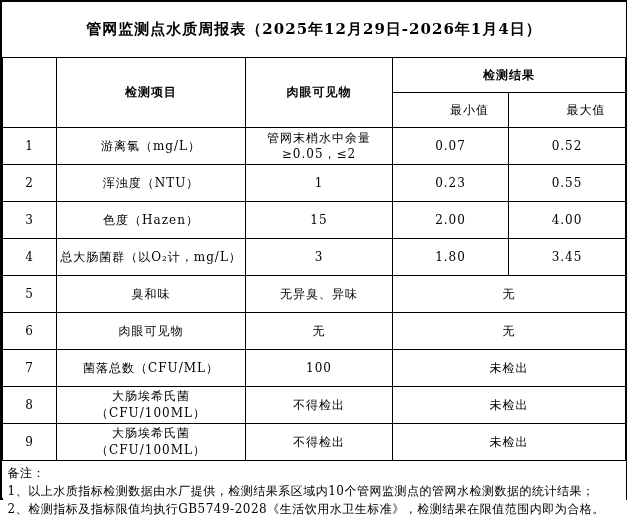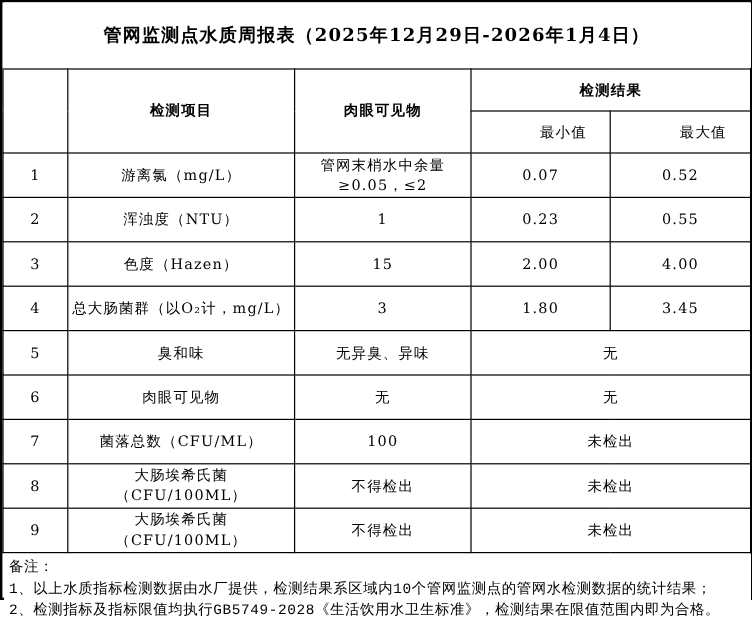--- a/index.html
+++ b/index.html
@@ -53,21 +53,20 @@
     text-align: left;
     vertical-align: top;
     border: none;
     border-top: 1px solid #000000;
     padding: 3px 5px;
     letter-spacing: 0.5px;
   }
   .notes-line {
     font-size: 12px;
     line-height: 18px;
-    font-family: Liberation Mono, monospace;
   }
 </style>
 </head>
 <body>
 
 <div class="sheet">
   <table class="report">
     <colgroup>
       <col style="width:54px">
       <col style="width:189px">

